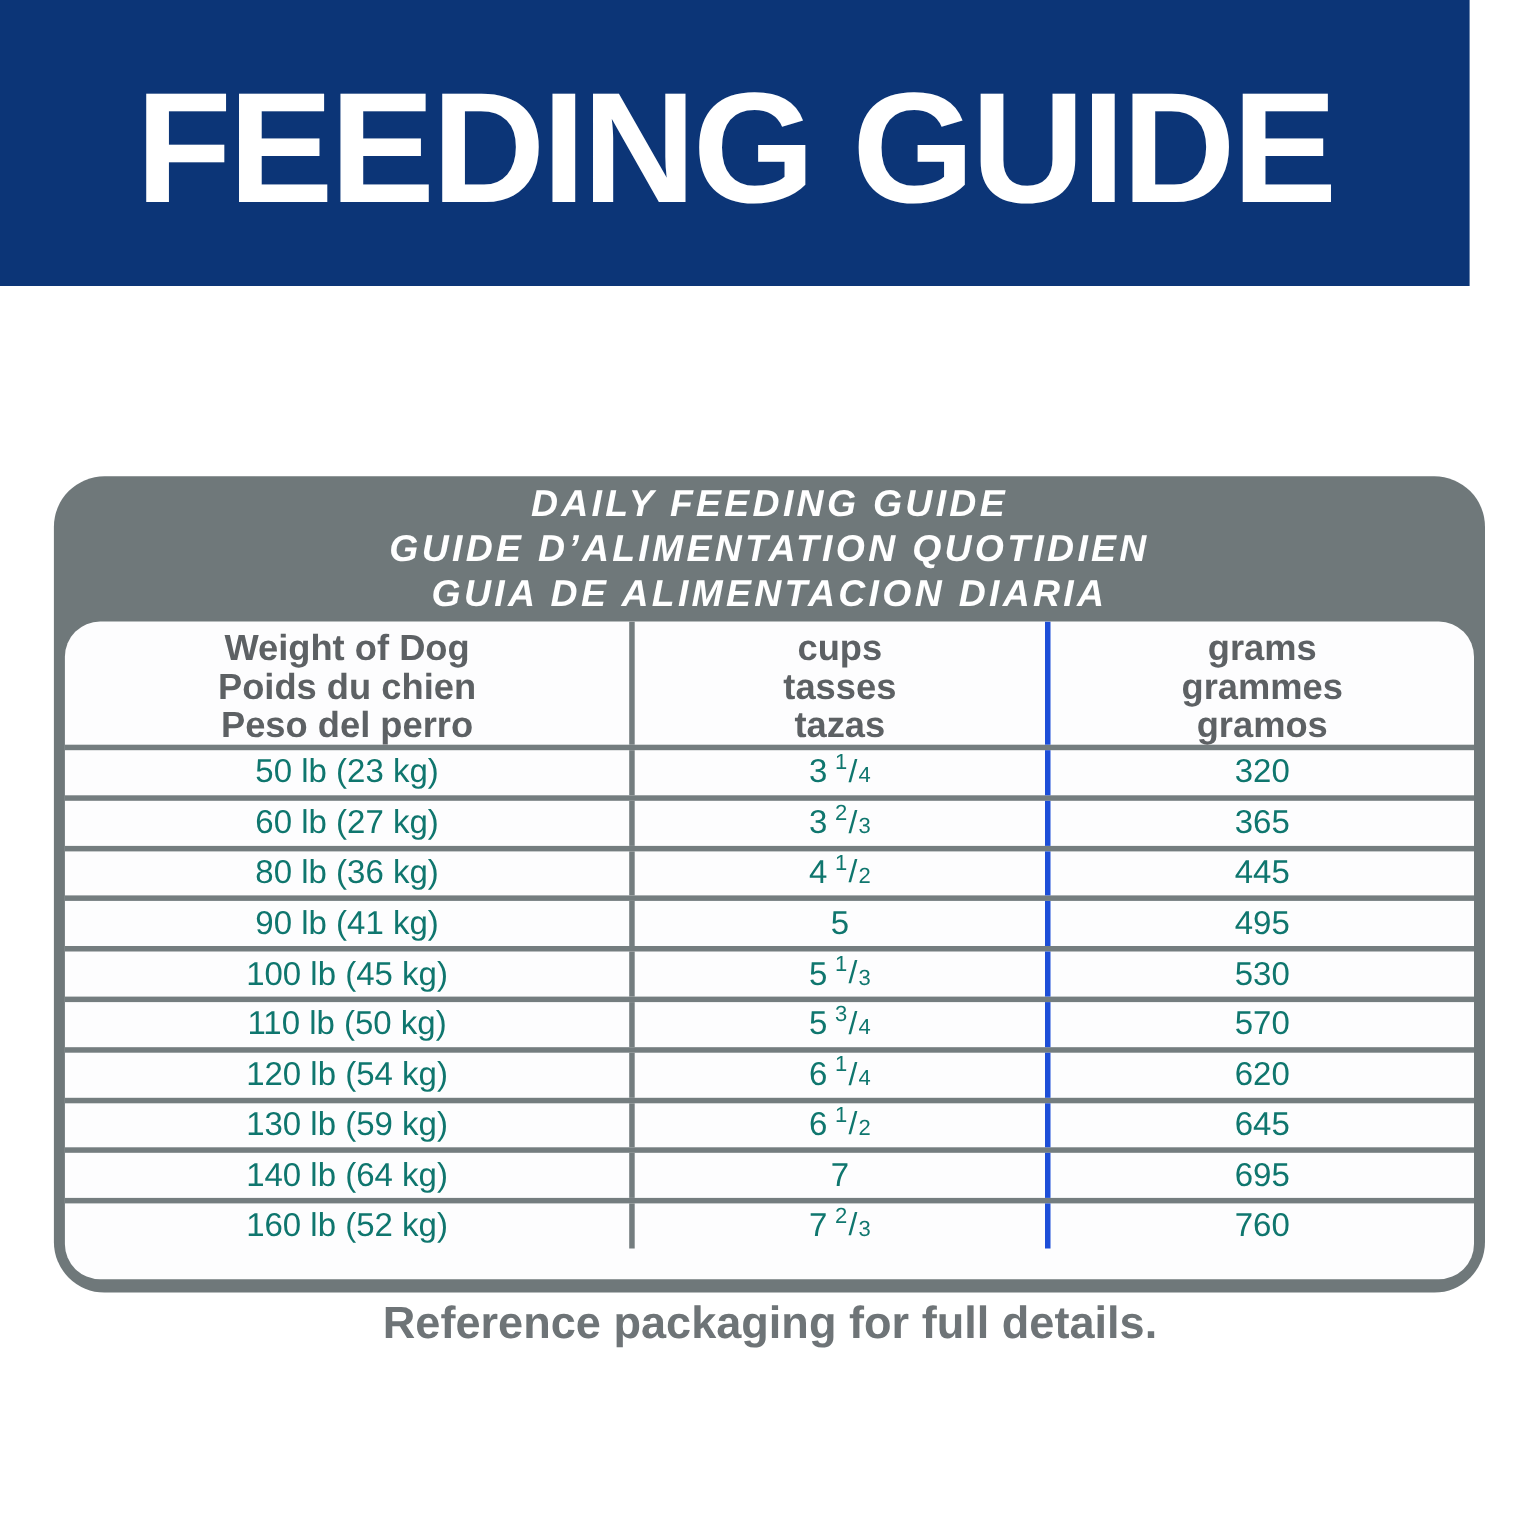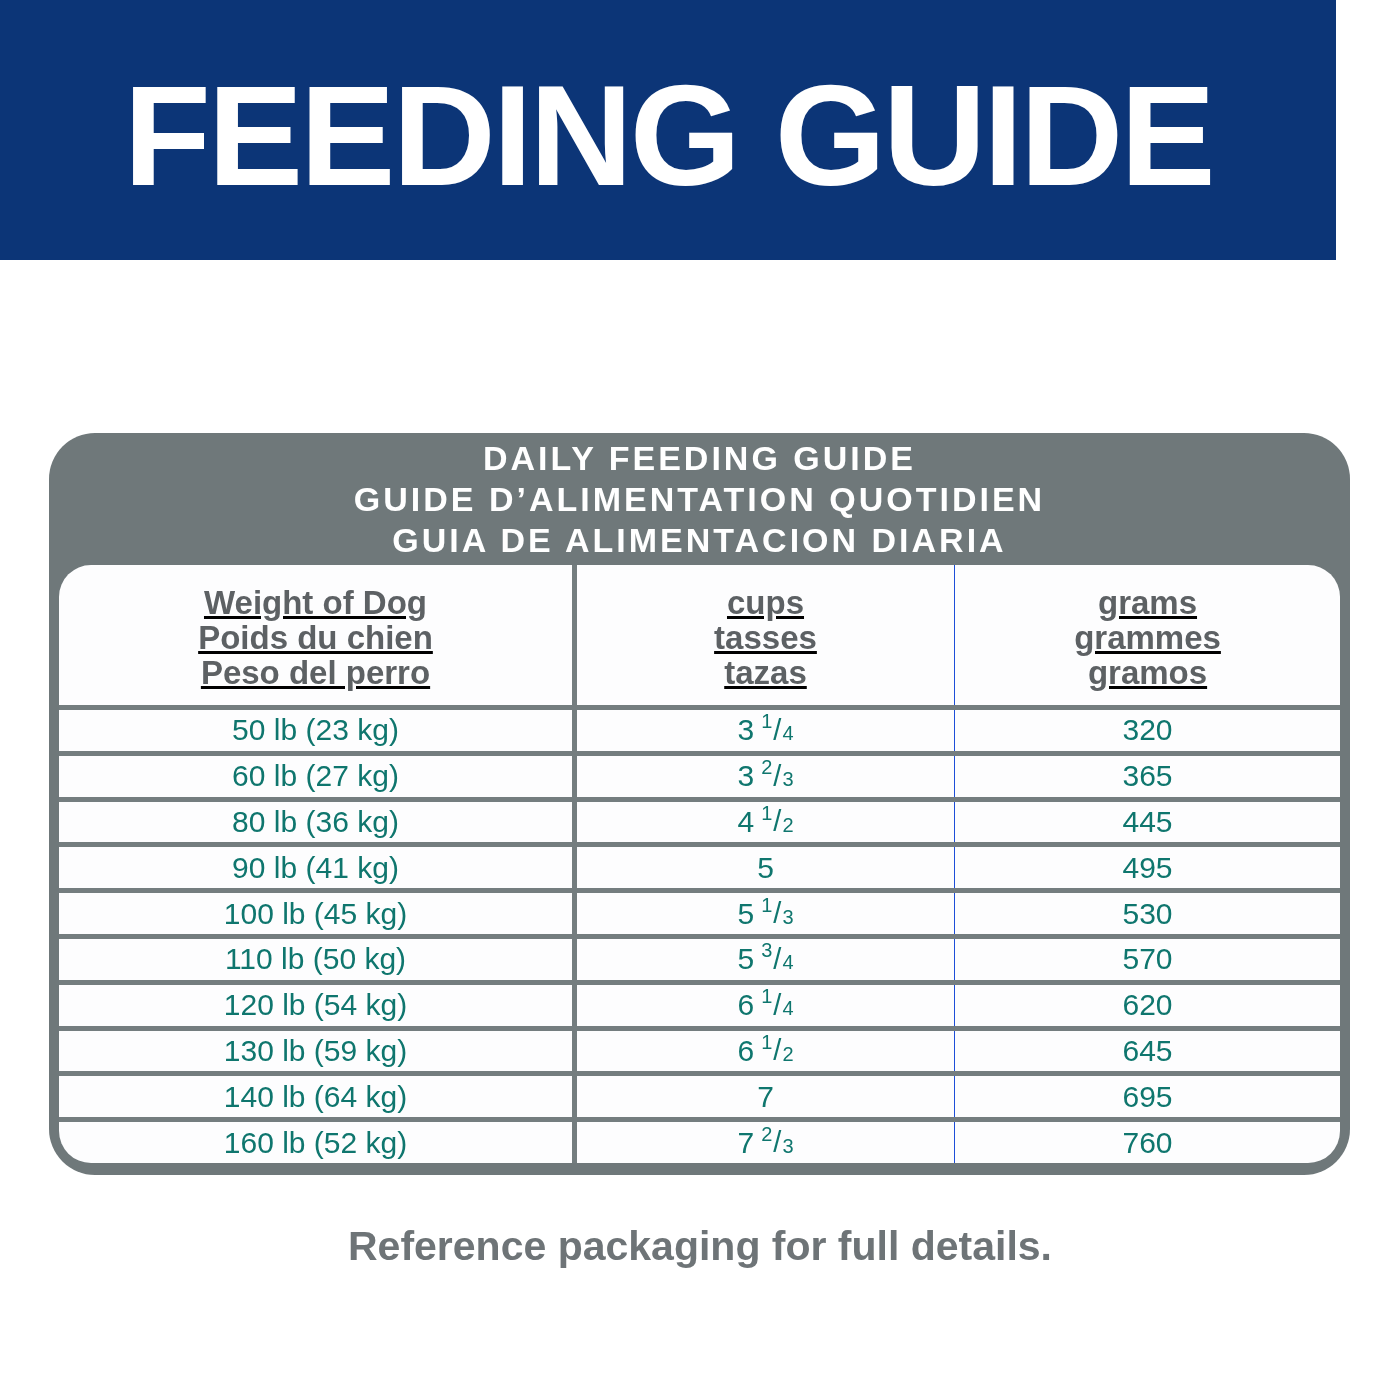--- a/index.html
+++ b/index.html
@@ -18,56 +18,56 @@
   }
 
   
   .card{
     position:absolute;left:49px;top:433px;width:1301px;height:742px;
     background:#6f787a;border-radius:46px;
     box-sizing:border-box;padding:0 10px 12px 10px;
   }
   .card-title{
     height:132px;display:flex;flex-direction:column;
-    align-items:center;justify-content:center;gap:0;
+    align-items:center;justify-content:center;gap:0;font-style:italic;
   }
   .card-title span{
     color:#ffffff;font-weight:bold;font-size:34px;letter-spacing:3px;
     line-height:41px;white-space:nowrap;
   }
 
   .table-box{
     background:#fdfdfe;border-radius:32px;overflow:hidden;
     height:598px;box-sizing:border-box;
   }
 
-  .thead{height:140px;display:grid;grid-template-columns:513px 383px 1fr;text-decoration:underline;}
+  .thead{height:112px;display:grid;grid-template-columns:513px 383px 1fr;}
   .th{
     display:flex;flex-direction:column;align-items:center;justify-content:center;
     color:#5d6164;font-weight:bold;font-size:33px;line-height:35px;
     padding-top:4px;
   }
 
   .trow{
     display:grid;grid-template-columns:513px 383px 1fr;
     height:45.8px;box-sizing:border-box;border-top:5px solid #747d7f;
   }
   .cell{
     display:flex;align-items:center;justify-content:center;
     color:#0f766e;font-size:30px;line-height:1;white-space:nowrap;
   }
-  .c2{border-left:5px solid #747d7f;border-right:1px solid #1d4ed8;}
+  .c2{border-left:5px solid #747d7f;border-right:5px solid #1d4ed8;}
 
   .fnum{font-size:20px;vertical-align:12px;position:relative;top:-9px;margin-left:7px;}
   .fslash{font-size:29px;margin:0 1px;}
   .fden{font-size:20px;position:relative;top:3px;}
 
   
   .footer-note{
-    position:absolute;left:0;top:1222px;width:1400px;text-align:center;
+    position:absolute;left:0;top:1178px;width:1400px;text-align:center;
     color:#6e7477;font-weight:bold;font-size:41px;line-height:48px;
   }
 </style>
 </head>
 <body>
 
 <div id="stage">
 
   <div class="banner">
     <div class="banner-title">FEEDING GUIDE</div>

